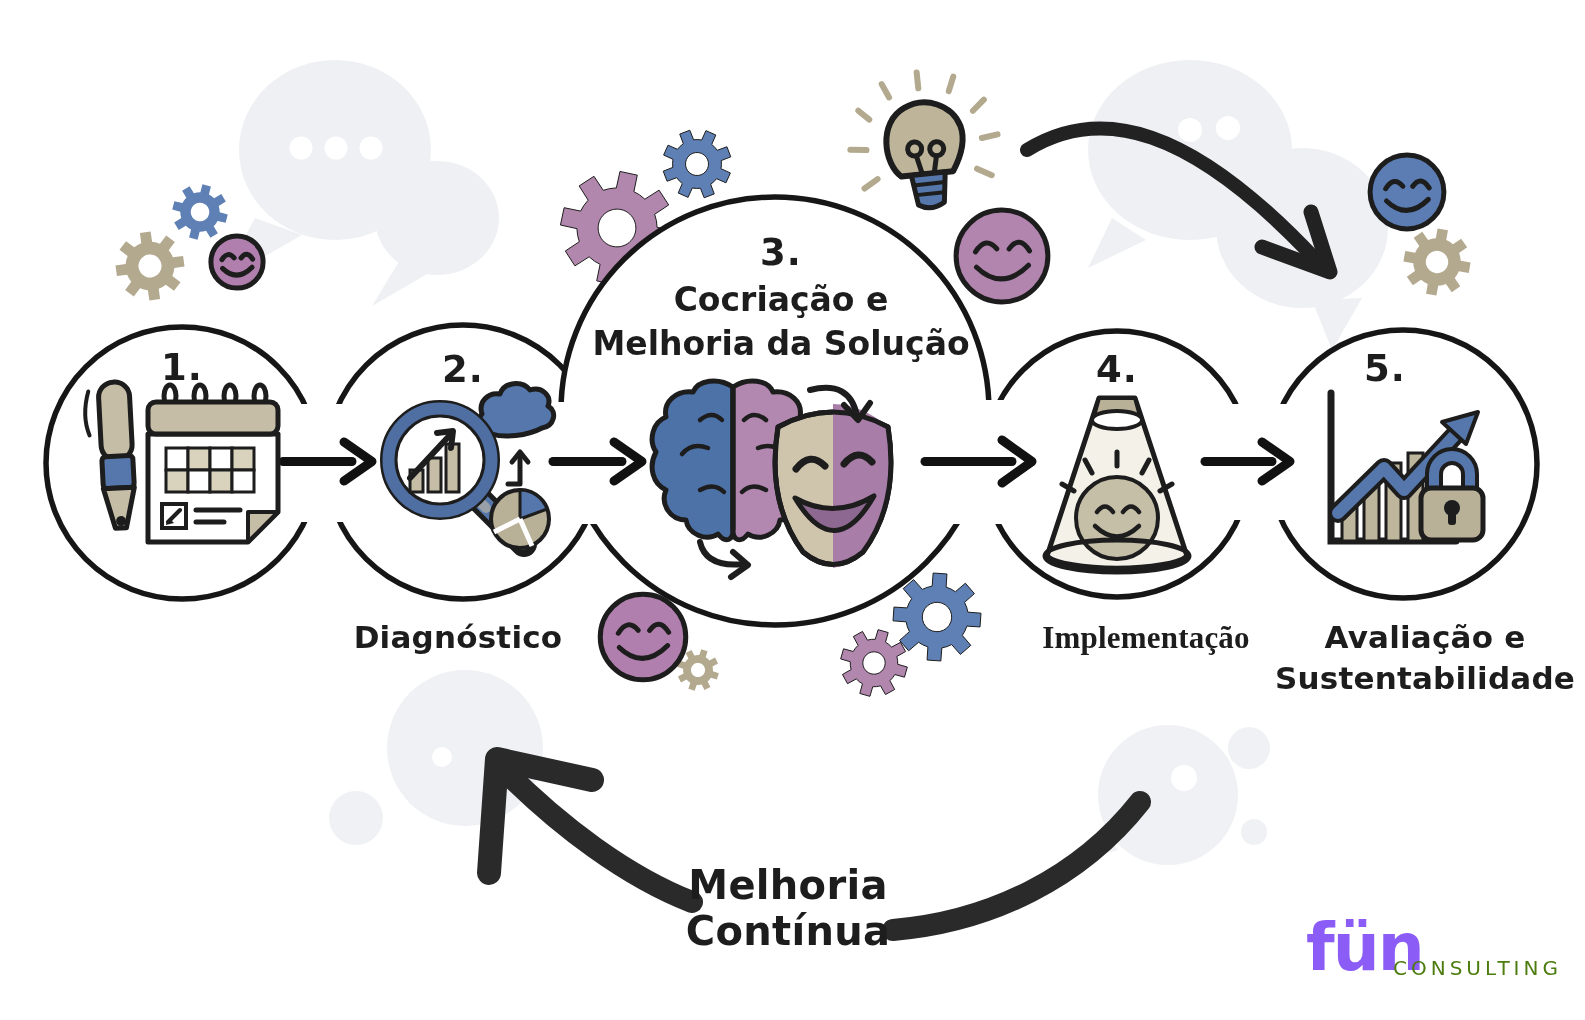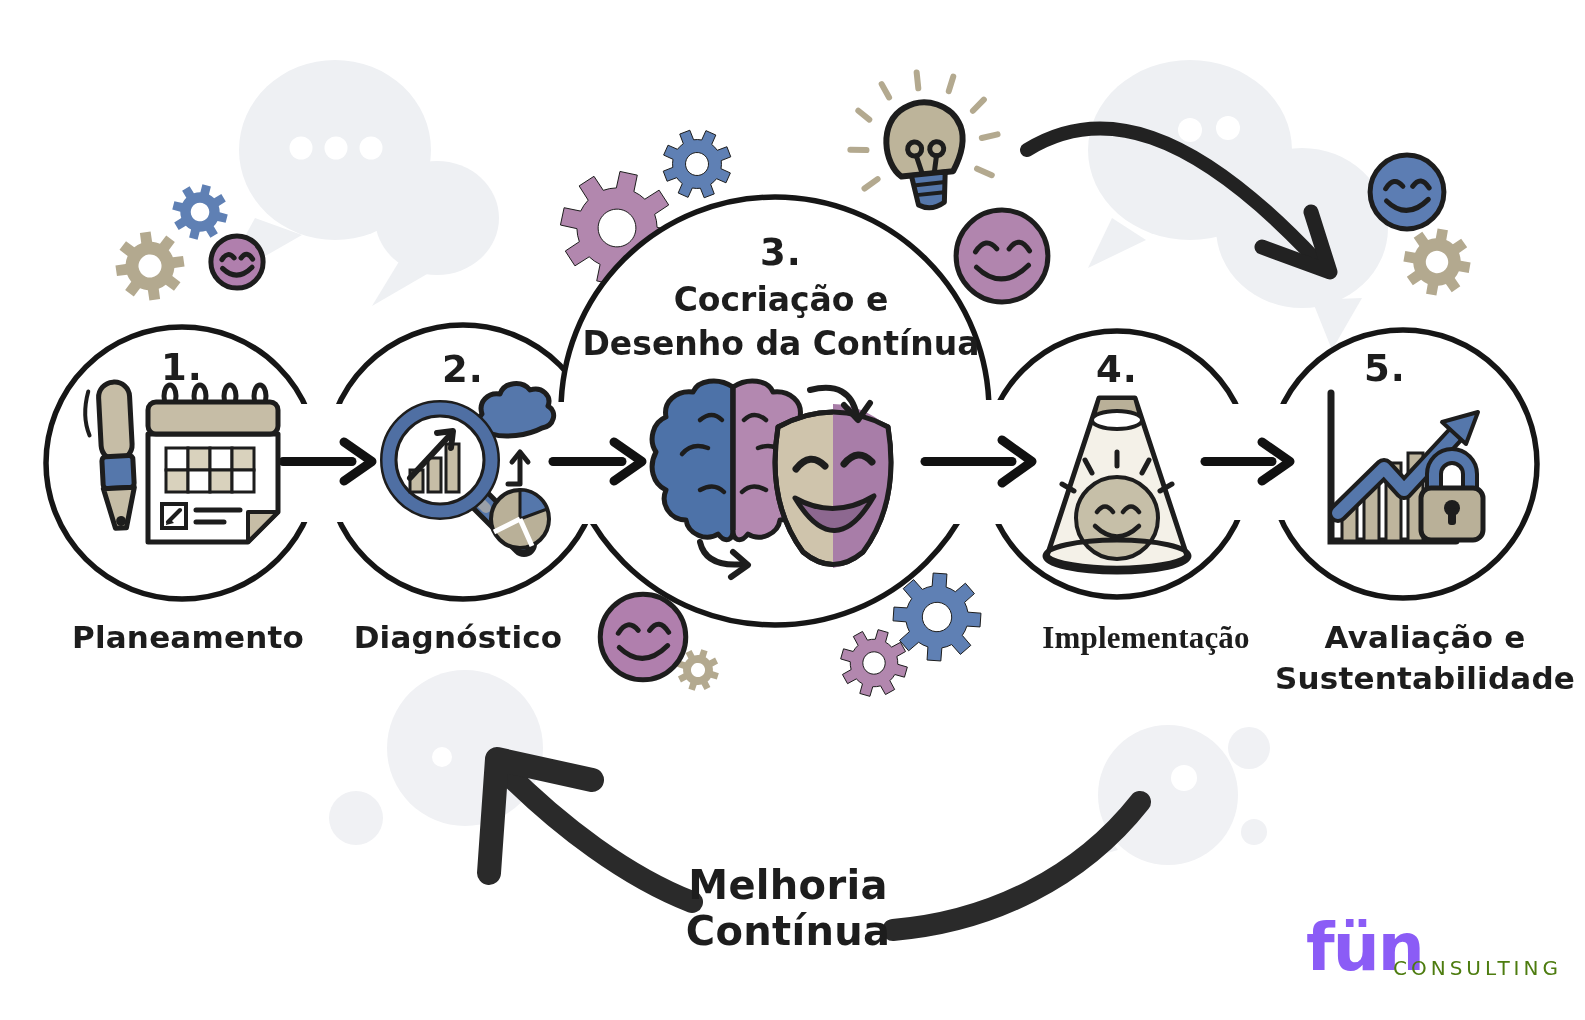--- a/index.html
+++ b/index.html
@@ -250,25 +250,24 @@
 </svg>
 
   <div class="txt num" style="left:182px;top:367px;">1.</div>
   <div class="txt num" style="left:463px;top:369px;">2.</div>
   <div class="txt num" style="left:781px;top:252px;">3.</div>
   <div class="txt num" style="left:1117px;top:369px;">4.</div>
   <div class="txt num" style="left:1385px;top:368px;">5.</div>
 
   <div class="txt big-title" style="left:561px;top:278px;">
     <div>Cocriação e</div>
-    <div>Desenho da Contínua</div>
+    <div>Melhoria da Solução</div>
   </div>
 
   <div class="txt lbl" style="left:8px;top:617px;">
-    <div>Planeamento</div>
   </div>
   <div class="txt lbl" style="left:278px;top:617px;">
     <div>Diagnóstico</div>
   </div>
   <div class="txt lbl" style="left:966px;top:617px;font-family:Liberation Serif, serif;">
     <div>Implementação</div>
   </div>
   <div class="txt lbl" style="left:1245px;top:617px;">
     <div>Avaliação e</div>
     <div>Sustentabilidade</div>

